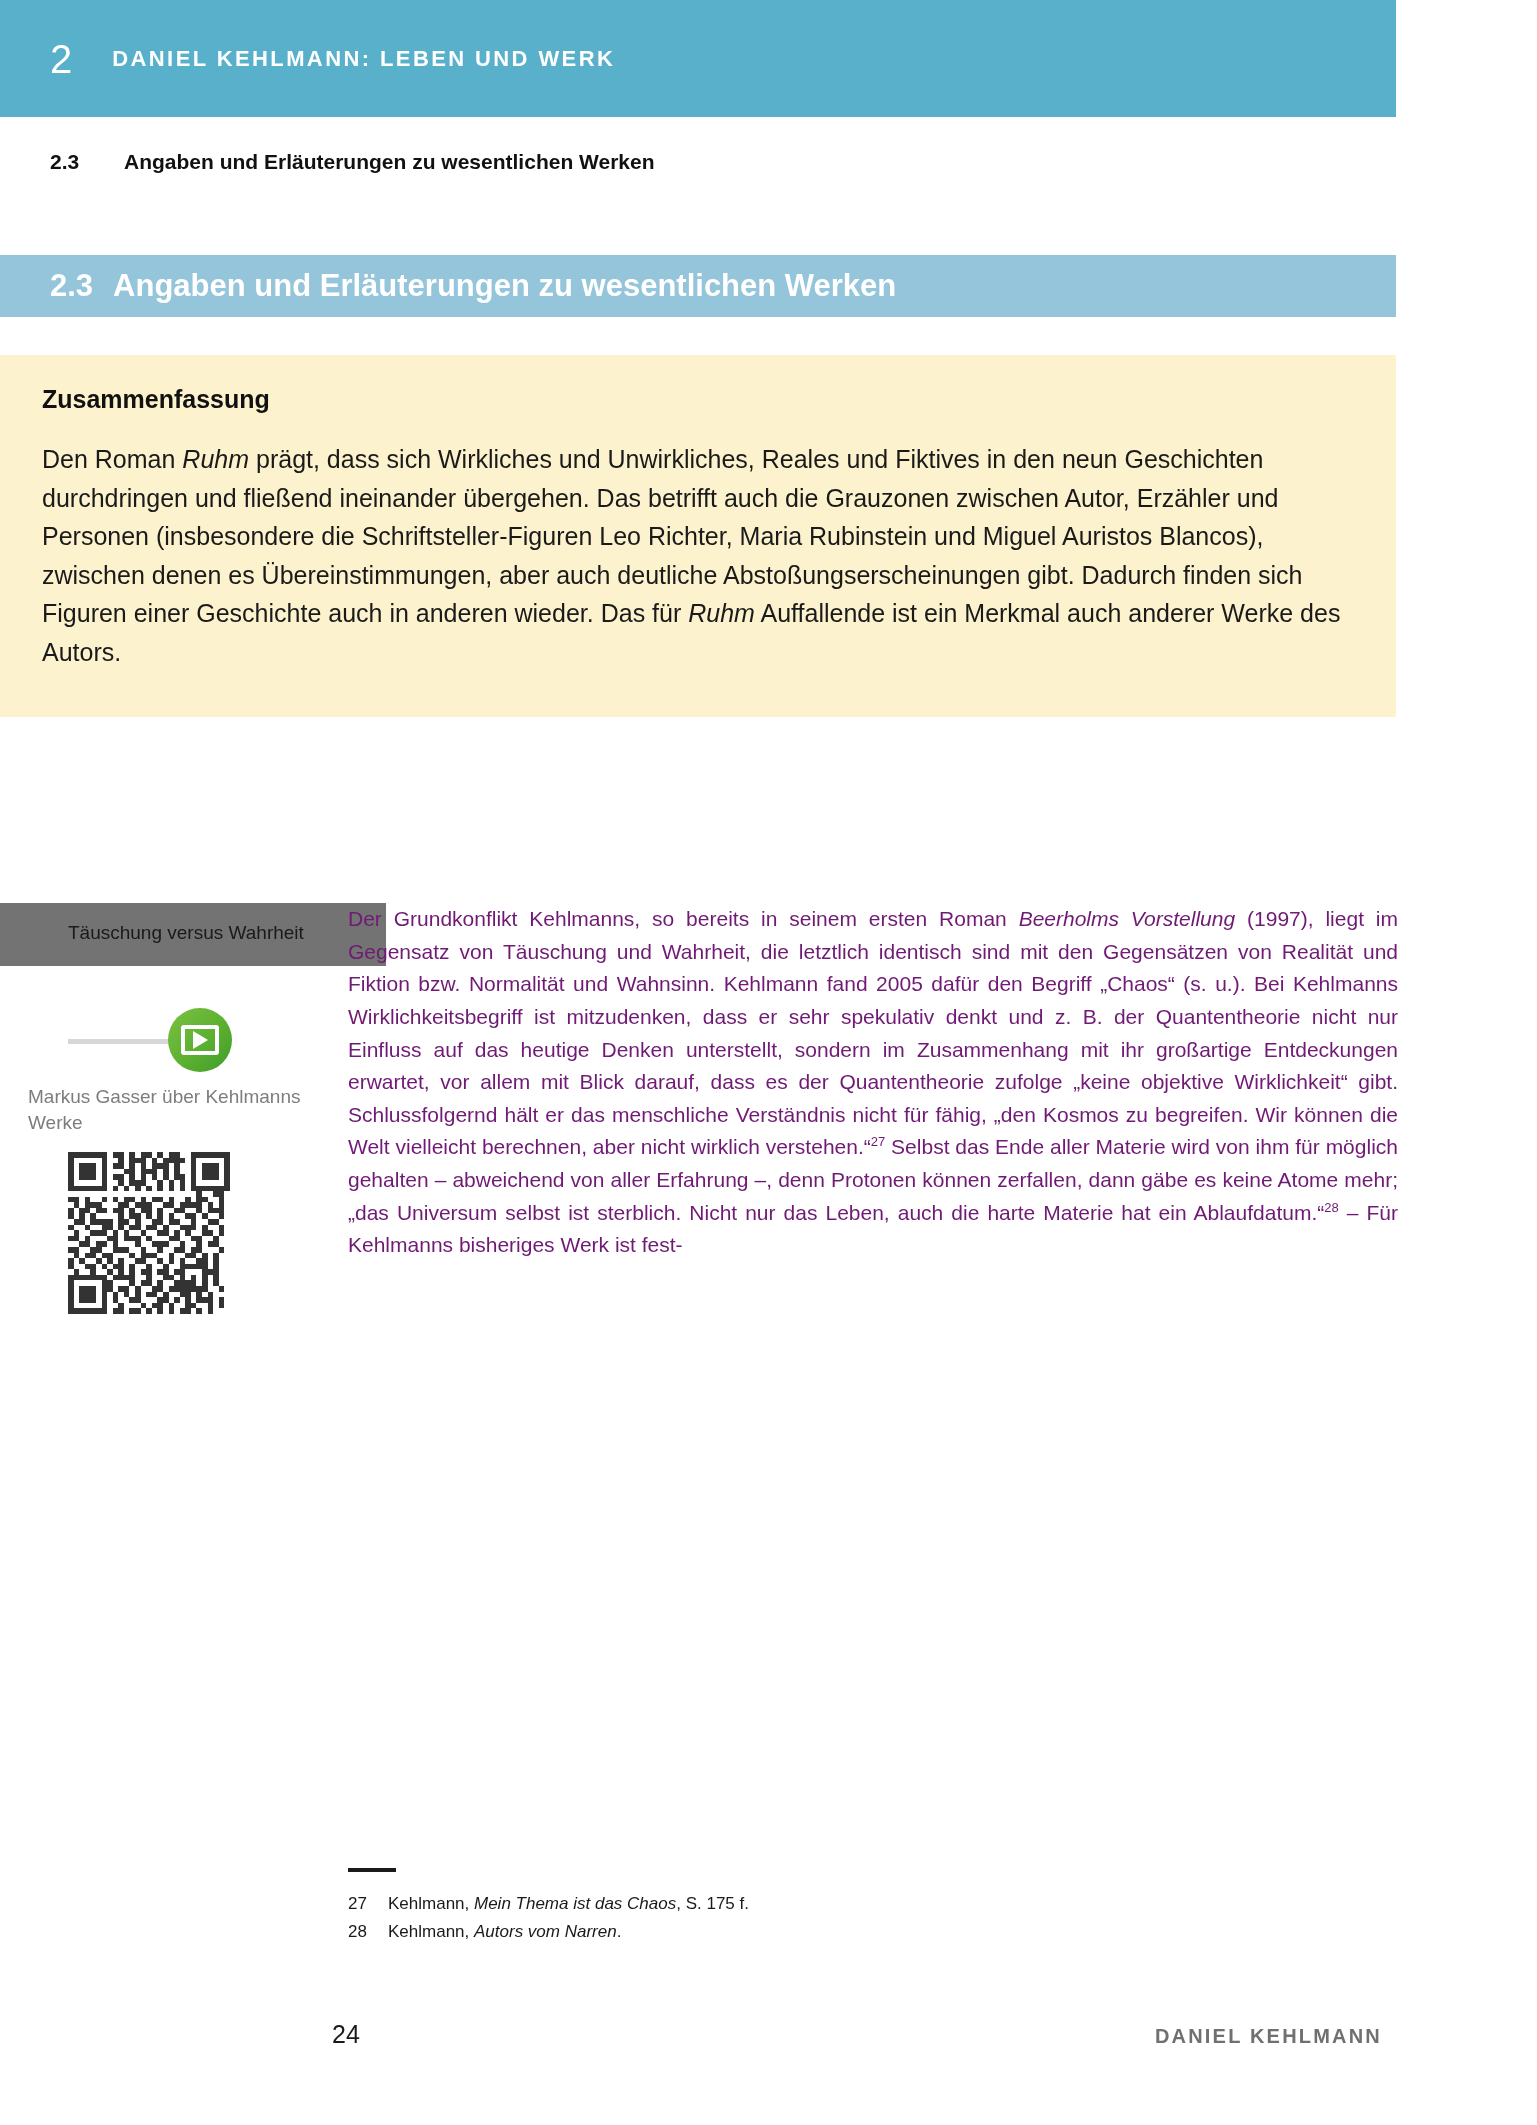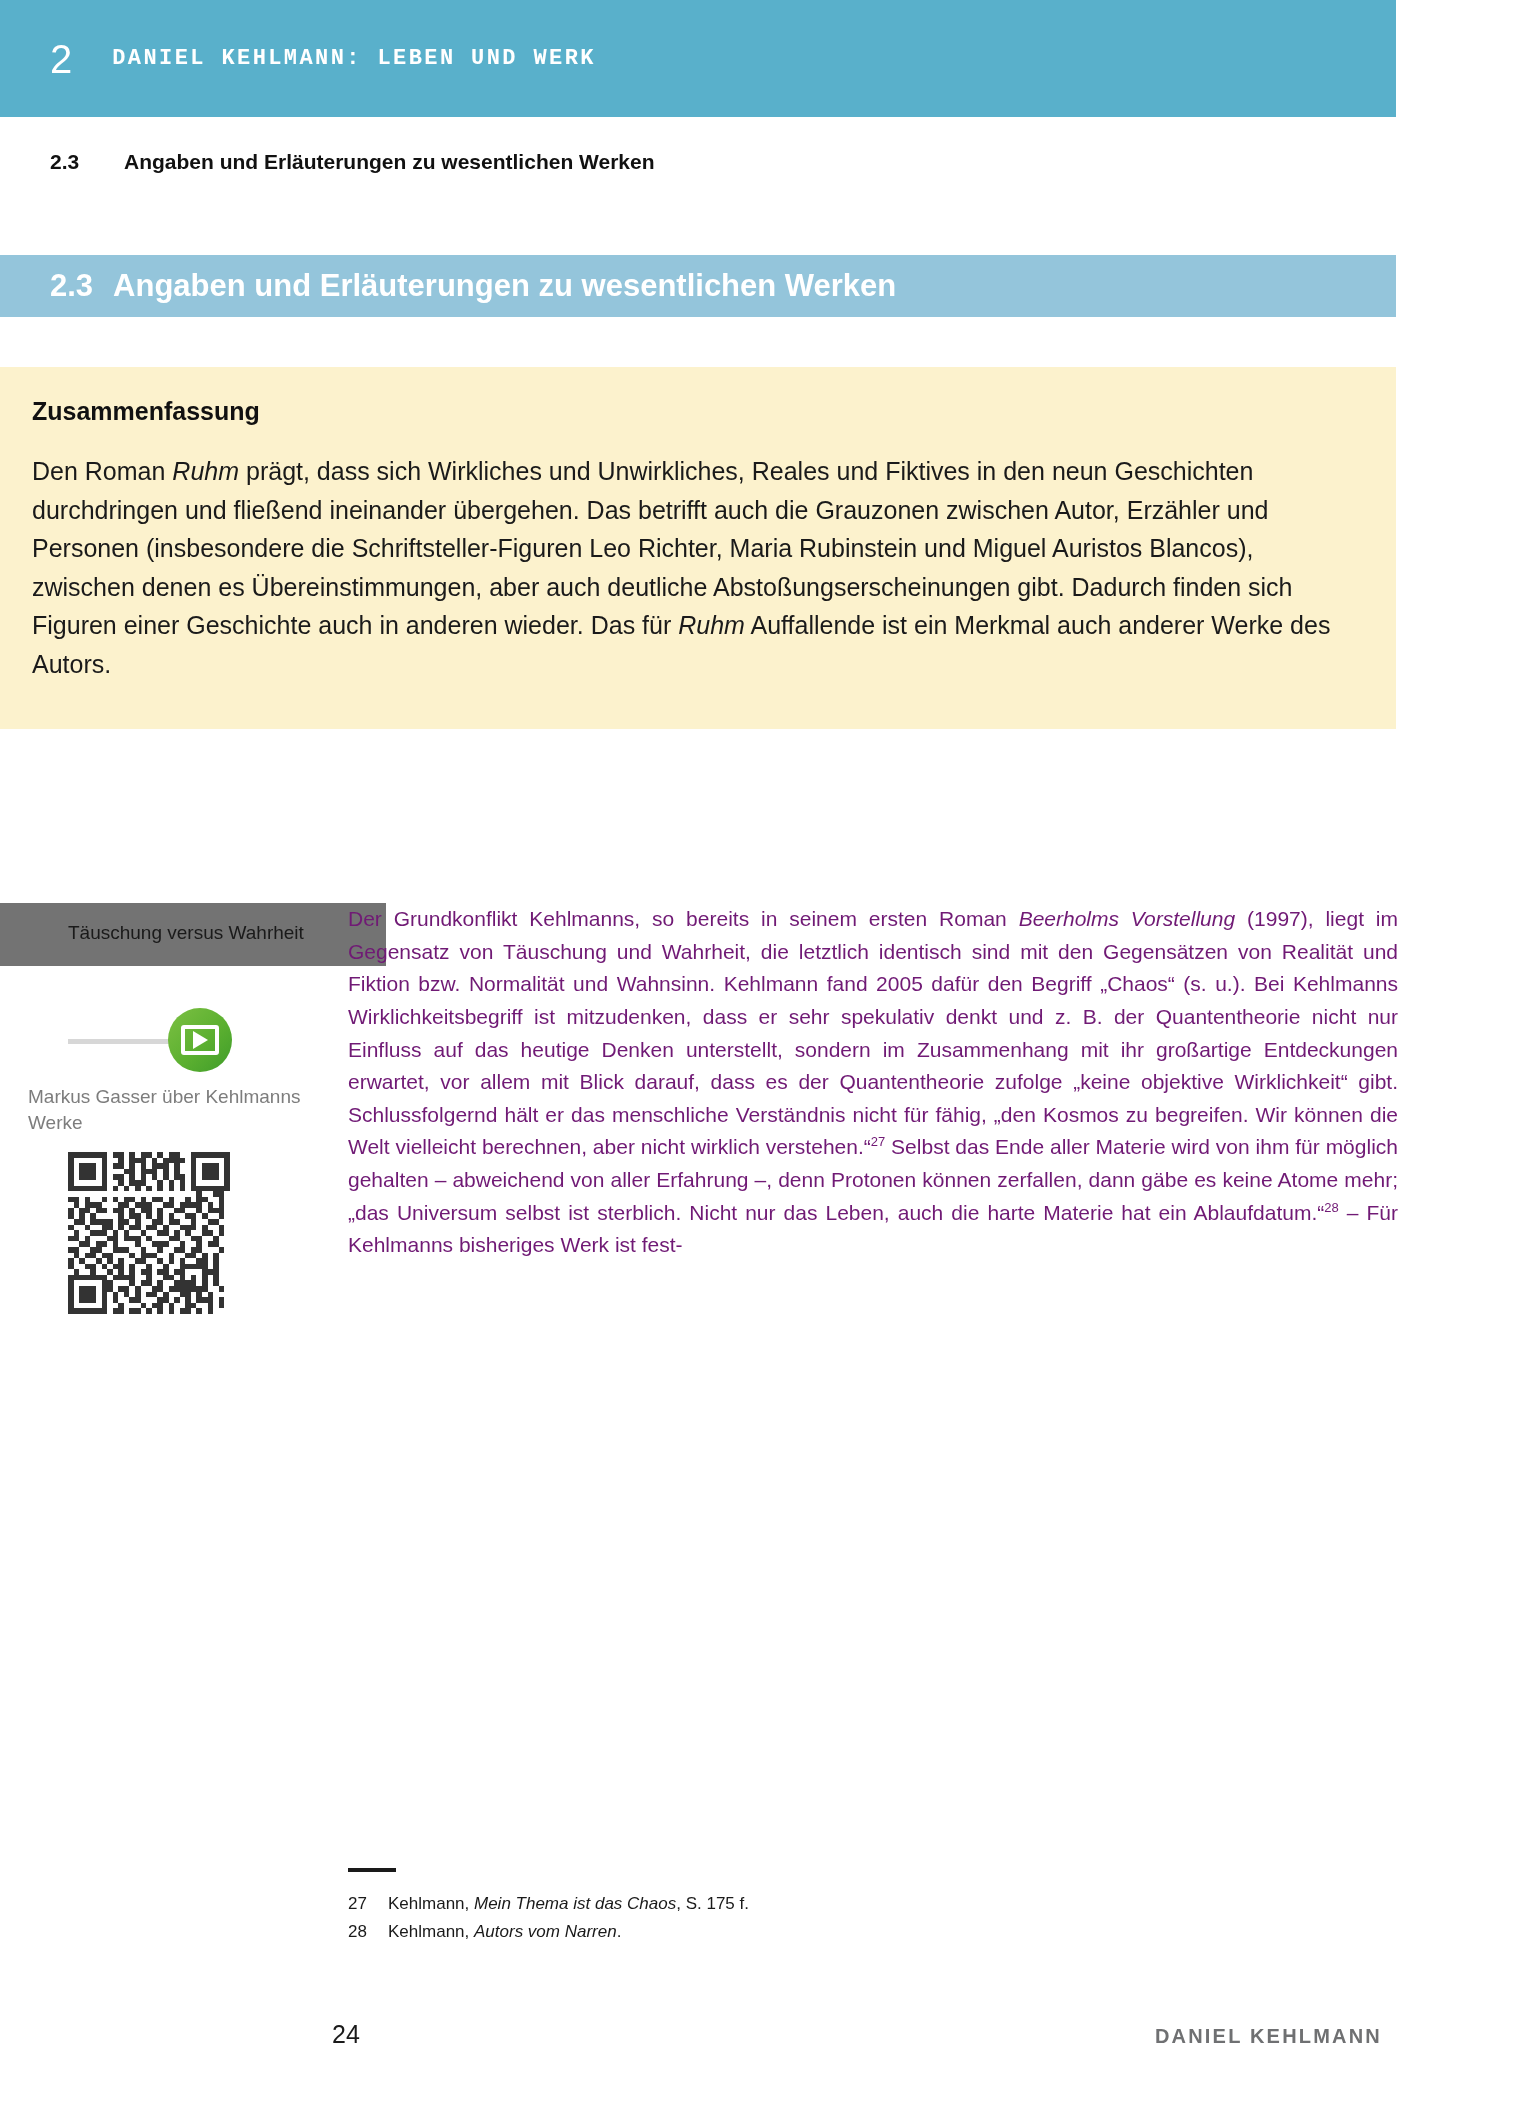--- a/index.html
+++ b/index.html
@@ -38,21 +38,20 @@
     margin-left: 50px;
     line-height: 1;
   }
   .chapter-title {
     color: #ffffff;
     font-size: 22px;
     font-weight: 700;
     letter-spacing: 2.4px;
     margin-left: 40px;
     text-transform: uppercase;
-    font-family: Liberation Mono, monospace;
   }
 
   
   .breadcrumb {
     position: absolute;
     left: 50px;
     top: 150px;
     font-size: 21px;
     font-weight: 700;
     color: #111111;
@@ -84,24 +83,23 @@
     font-weight: 700;
     margin-left: 20px;
   }
 
   
   .summary-box {
     position: absolute;
     left: 0;
     top: 355px;
     width: 1396px;
-    padding: 30px 50px 46px 32px;
+    padding: 30px 50px 46px 42px;
     box-sizing: border-box;
     background: #fcf2cd;
-    margin-top: 12px;
   }
   .summary-heading {
     font-size: 25px;
     font-weight: 700;
     color: #111111;
     margin: 0 0 26px 0;
   }
   .summary-text {
     font-size: 25px;
     line-height: 1.54;

